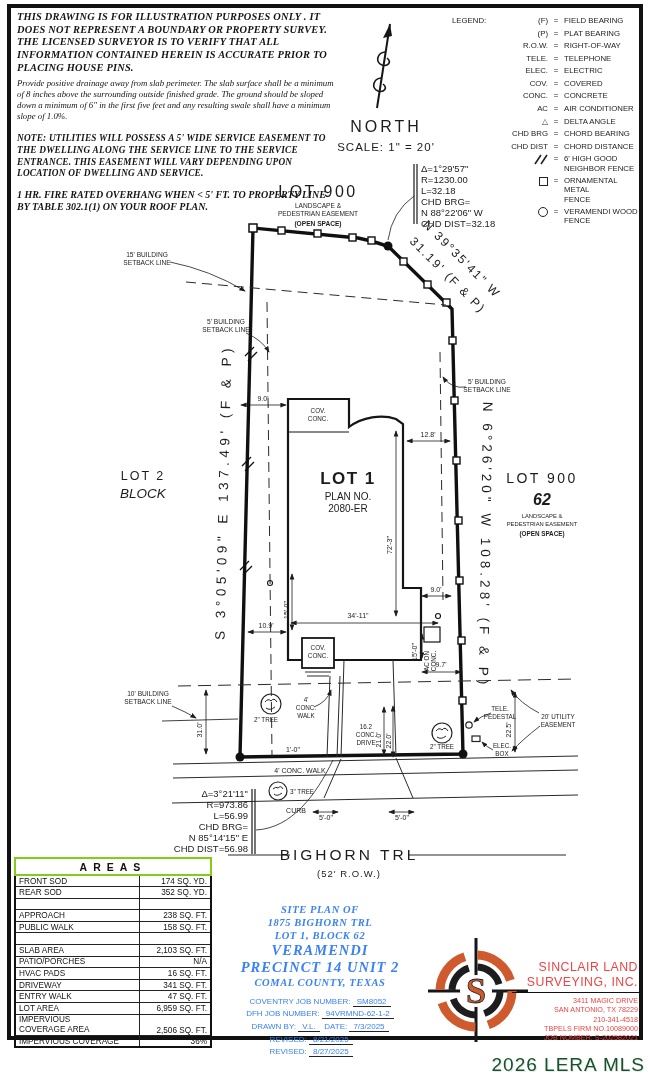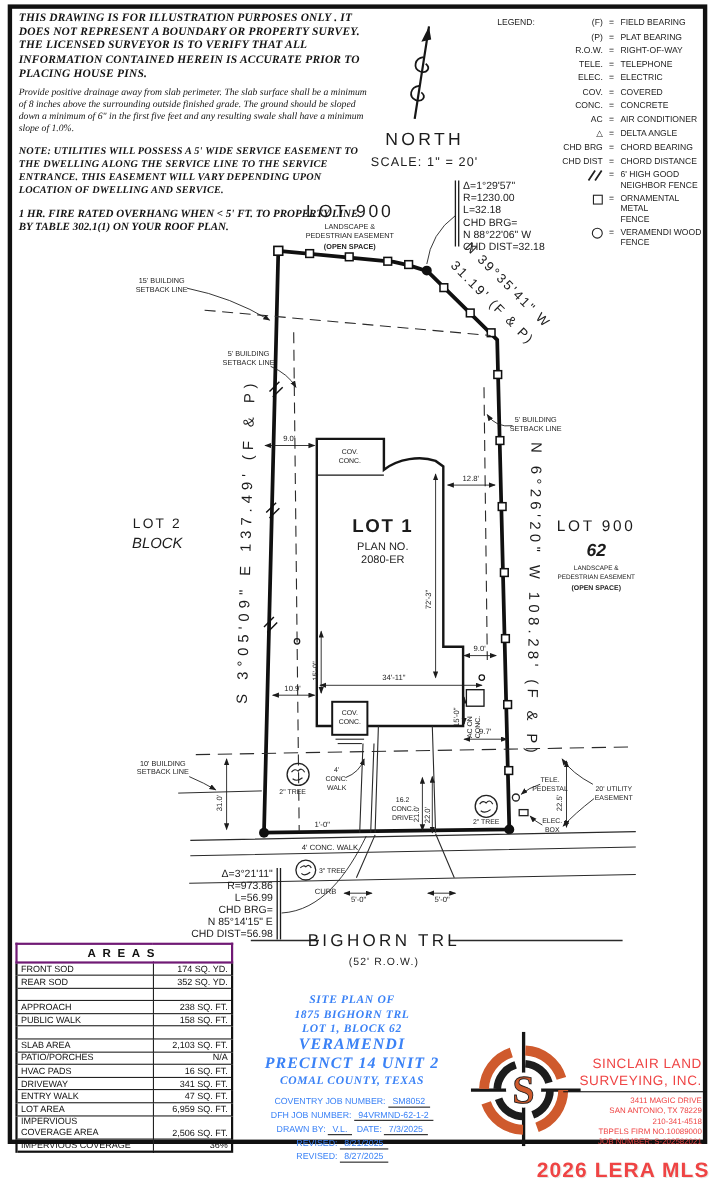--- a/index.html
+++ b/index.html
@@ -28,21 +28,21 @@
   
   svg.plan { position:absolute; left:0; top:0; width:650px; height:1080px; }
   svg.plan text { font-family:"Liberation Sans", sans-serif; fill:#1c1c1c; }
   .dim { font-size:7px; }
   .feat { font-size:6.3px; }
   .small { font-size:6.6px; }
   .glabel { fill:#585858; }
 
   
   .areas { position:absolute; left:14px; top:857px; width:198px; border-collapse:collapse; font-size:8.2px; color:#111; }
-  .areas th { border:2px solid #701a75; font-size:10.5px; letter-spacing:6px; padding:2px 0 1px 0; text-align:center; }
+  .areas th { border:2px solid #84cc16; font-size:10.5px; letter-spacing:6px; padding:2px 0 1px 0; text-align:center; }
   .areas td { border:1px solid #222; height:11.6px; padding:0 3px; vertical-align:middle; }
   .areas tr { border-left:2px solid #111; border-right:2px solid #111; }
   table.areas { border:2.5px solid #111; }
   .areas td.val { text-align:right; width:72px; }
   .areas td.pre { white-space:pre-line; line-height:1.25; }
 
   
   .titleblock { position:absolute; left:213px; top:903px; width:214px; text-align:center; color:#3b82f6; }
   .tb-serif { font-family:"Liberation Serif", serif; font-style:italic; font-weight:bold; }
   .tb1 { font-size:10.5px; line-height:1.25; letter-spacing:.6px; }
@@ -53,21 +53,21 @@
   .jobrow.r { text-align:center; padding-right:18px; }
 
   
   .surveyor { position:absolute; left:428px; top:938px; width:210px; }
   .surv-logo { position:absolute; left:0; top:0; }
   .surv-text { position:absolute; left:92px; top:22px; width:118px; text-align:right; color:#ef4444; }
   .surv-name { font-size:12.3px; letter-spacing:.5px; line-height:1.18; }
   .surv-rule { border-top:1.4px solid #111; margin:3px -4px 3px -8px; }
   .surv-addr { font-size:7.2px; line-height:1.3; }
 
-  .watermark { position:absolute; right:5px; bottom:4px; font-size:19px; font-weight:bold; letter-spacing:1px; color:#ef4444; text-shadow:1px 1px 0 #e8e8e4; }
+  .watermark { position:absolute; right:5px; bottom:4px; font-size:19px; font-weight:normal; letter-spacing:1px; color:#14532d; text-shadow:1px 1px 0 #e8e8e4; }
 </style>
 </head>
 <body>
 
 <div class="page">
   <div class="frame"></div>
 
   <div class="disclaimer">
     <div class="p1">THIS DRAWING IS FOR ILLUSTRATION PURPOSES ONLY . IT DOES NOT REPRESENT A BOUNDARY OR PROPERTY SURVEY. THE LICENSED SURVEYOR IS TO VERIFY THAT ALL INFORMATION CONTAINED HEREIN IS ACCURATE PRIOR TO PLACING HOUSE PINS.</div>
     <div class="p2">Provide positive drainage away from slab perimeter. The slab surface shall be a minimum of 8 inches above the surrounding outside finished grade. The ground should be sloped down a minimum of 6" in the first five feet and any resulting swale shall have a minimum slope of 1.0%.</div>

